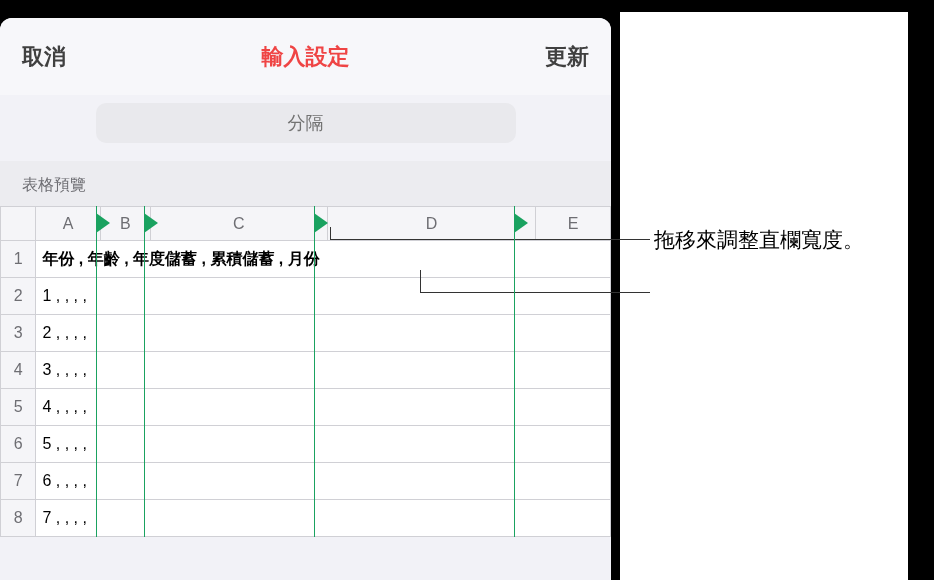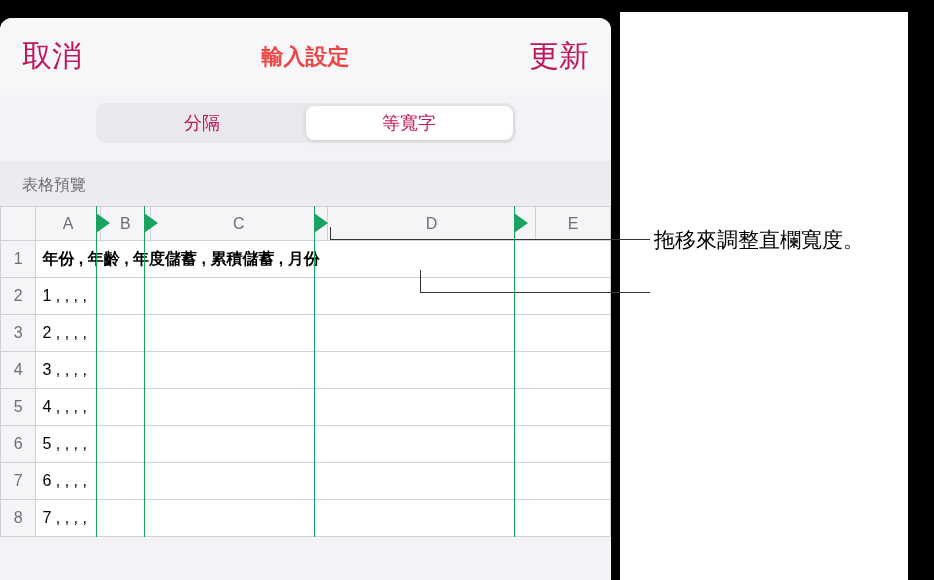--- a/index.html
+++ b/index.html
@@ -23,23 +23,23 @@
     }
     .header {
       height: 77px;
       display: flex;
       align-items: center;
       justify-content: space-between;
       padding: 0 22px;
       background: #f7f7fa;
     }
     .header-btn {
-      font-size: 30px;
-      font-weight: 400;
-      color: #be185d;
+      font-size: 22px;
+      font-weight: 700;
+      color: #404040;
       cursor: pointer;
     }
     .header-title {
       font-size: 22px;
       font-weight: 600;
       color: #ef4444;
     }
     .segmented {
       margin: 8px auto 18px;
       width: 420px;
@@ -48,21 +48,21 @@
       border-radius: 10px;
       display: flex;
       padding: 3px;
     }
     .segment {
       flex: 1;
       display: flex;
       align-items: center;
       justify-content: center;
       font-size: 18px;
-      color: #be185d;
+      color: #737373;
       border-radius: 8px;
       cursor: pointer;
     }
     .segment.selected {
       background: #fff;
       box-shadow: 0 1px 4px rgba(0,0,0,0.15);
       font-weight: 500;
     }
     .section-label {
       padding: 14px 22px 10px;
@@ -158,21 +158,20 @@
 
 <div class="sheet">
   <div class="header">
     <span class="header-btn">取消</span>
     <span class="header-title">輸入設定</span>
     <span class="header-btn">更新</span>
   </div>
 
   <div class="segmented">
     <div class="segment">分隔</div>
-    <div class="segment selected">等寬字</div>
   </div>
 
   <div class="section-label">表格預覽</div>
 
   <div class="grid-wrap">
     <table class="grid">
       <colgroup>
         <col class="rownum">
         <col class="col-A">
           <col class="col-B">

